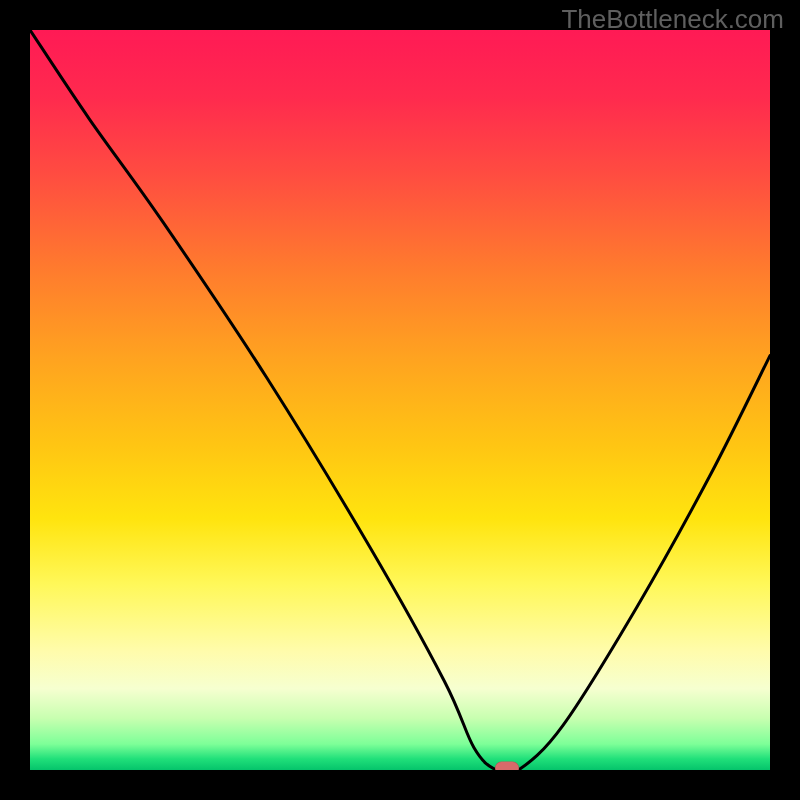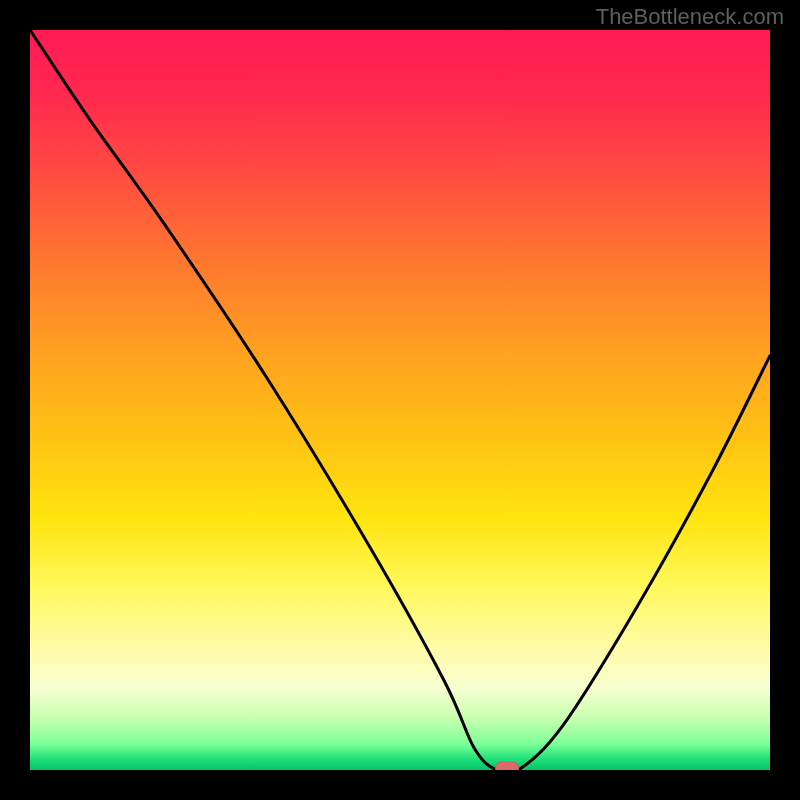--- a/index.html
+++ b/index.html
@@ -14,21 +14,21 @@
   .container {
     width: 800px;
     height: 800px;
     position: relative;
   }
   .watermark {
     position: absolute;
     top: 4px;
     right: 16px;
     color: #5f5f5f;
-    font-size: 22px;
+    font-size: 26px;
     font-weight: 500;
     z-index: 10;
   }
   .plot-area {
     position: absolute;
     left: 30px;
     top: 30px;
     width: 740px;
     height: 740px;
     overflow: hidden;

